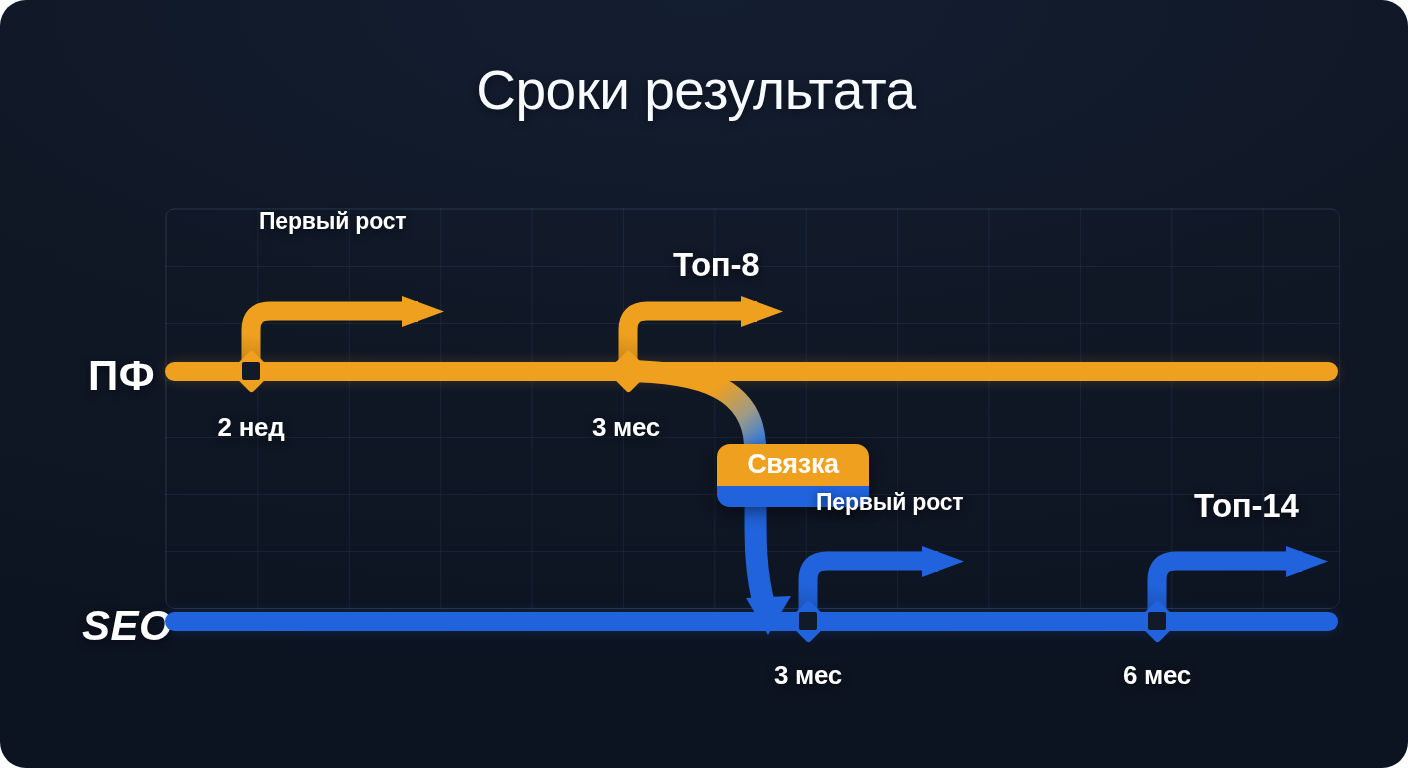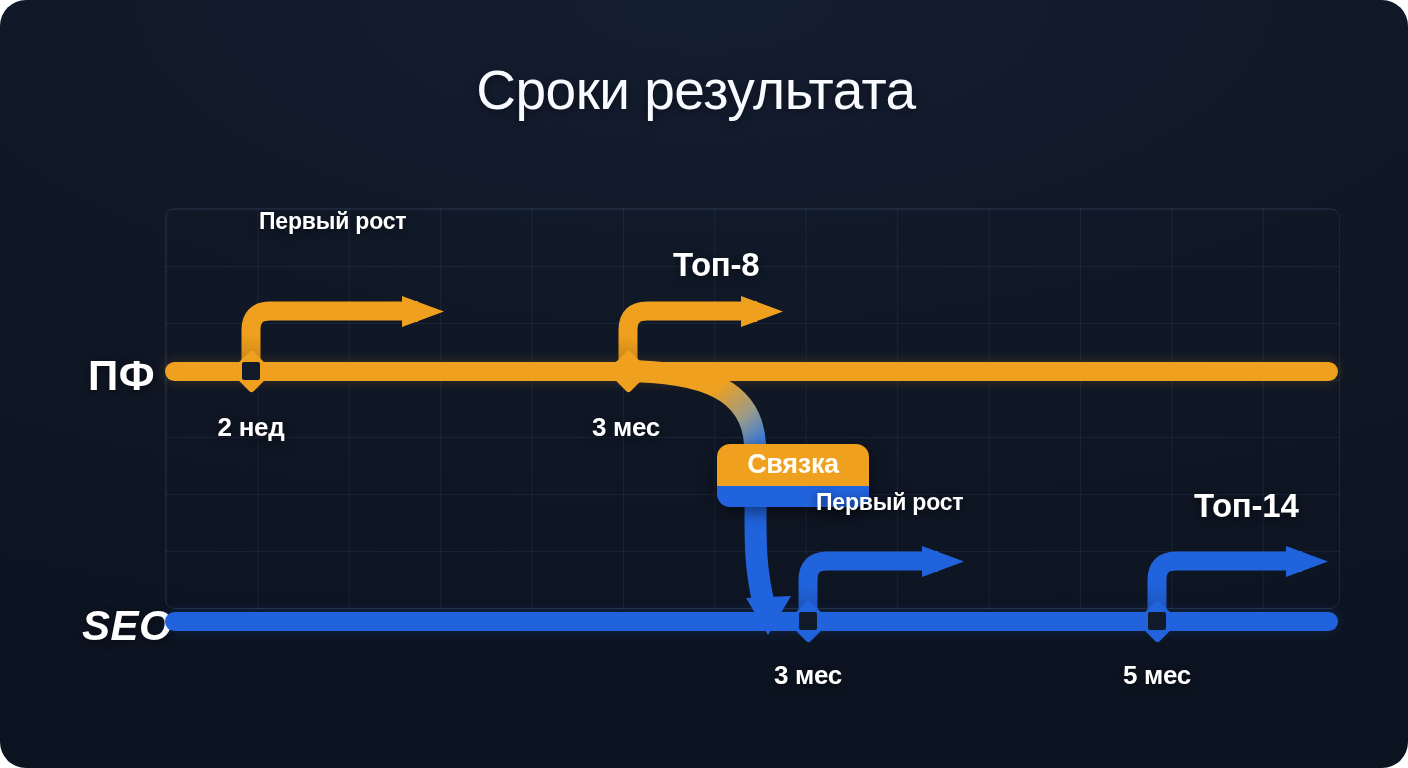--- a/index.html
+++ b/index.html
@@ -246,15 +246,15 @@
       <path d="M 148 0 L 190 15.5 L 148 31 Z" fill="#2163DC"></path>
       <path d="M 148 5 L 148 26 L 164 26 L 164 5 Z" fill="#2163DC"></path>
     </svg>
   </div>
   <div class="branchlabel biglabel" style="left:1194px;top:487px;">Топ-14</div>
 
   <div class="marker blue" style="left:1135px;top:599px;">
     <div class="dia"></div>
     <div class="sq"></div>
   </div>
-  <div class="timecap" style="left:1157px;top:660px;">5 мес</div>
+  <div class="timecap" style="left:1157px;top:660px;">6 мес</div>
 
 </div>
 
 </body></html>

